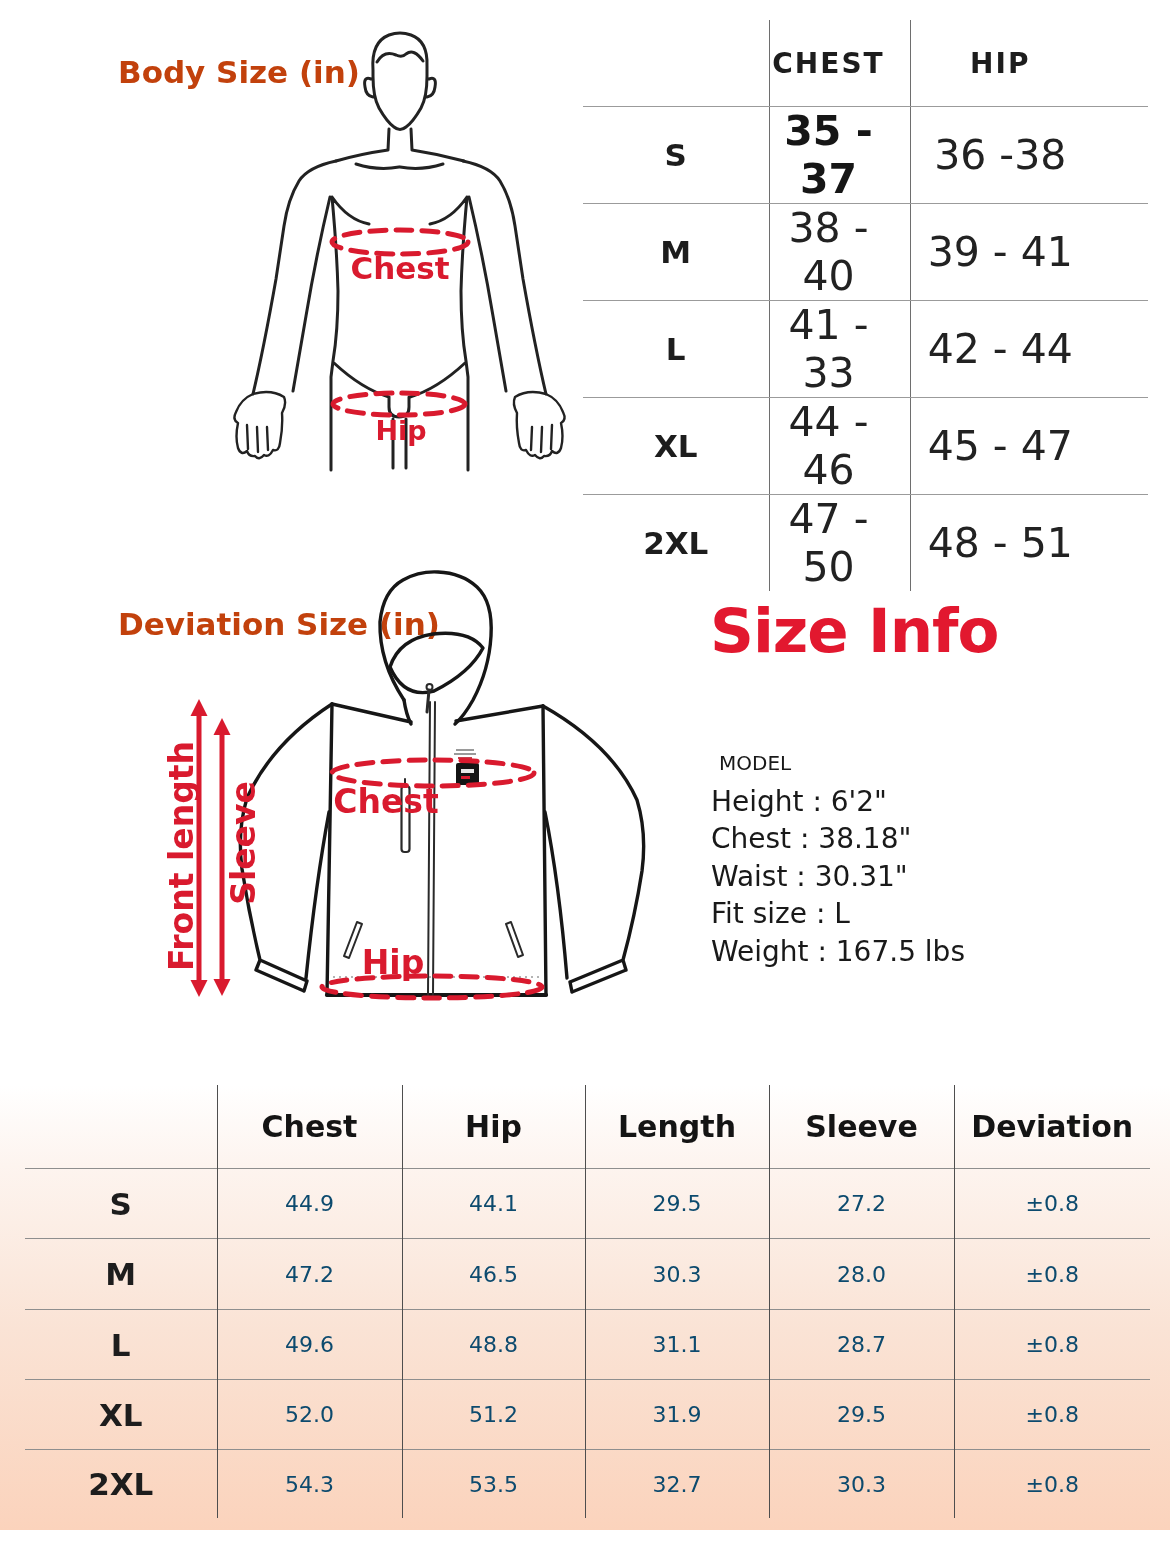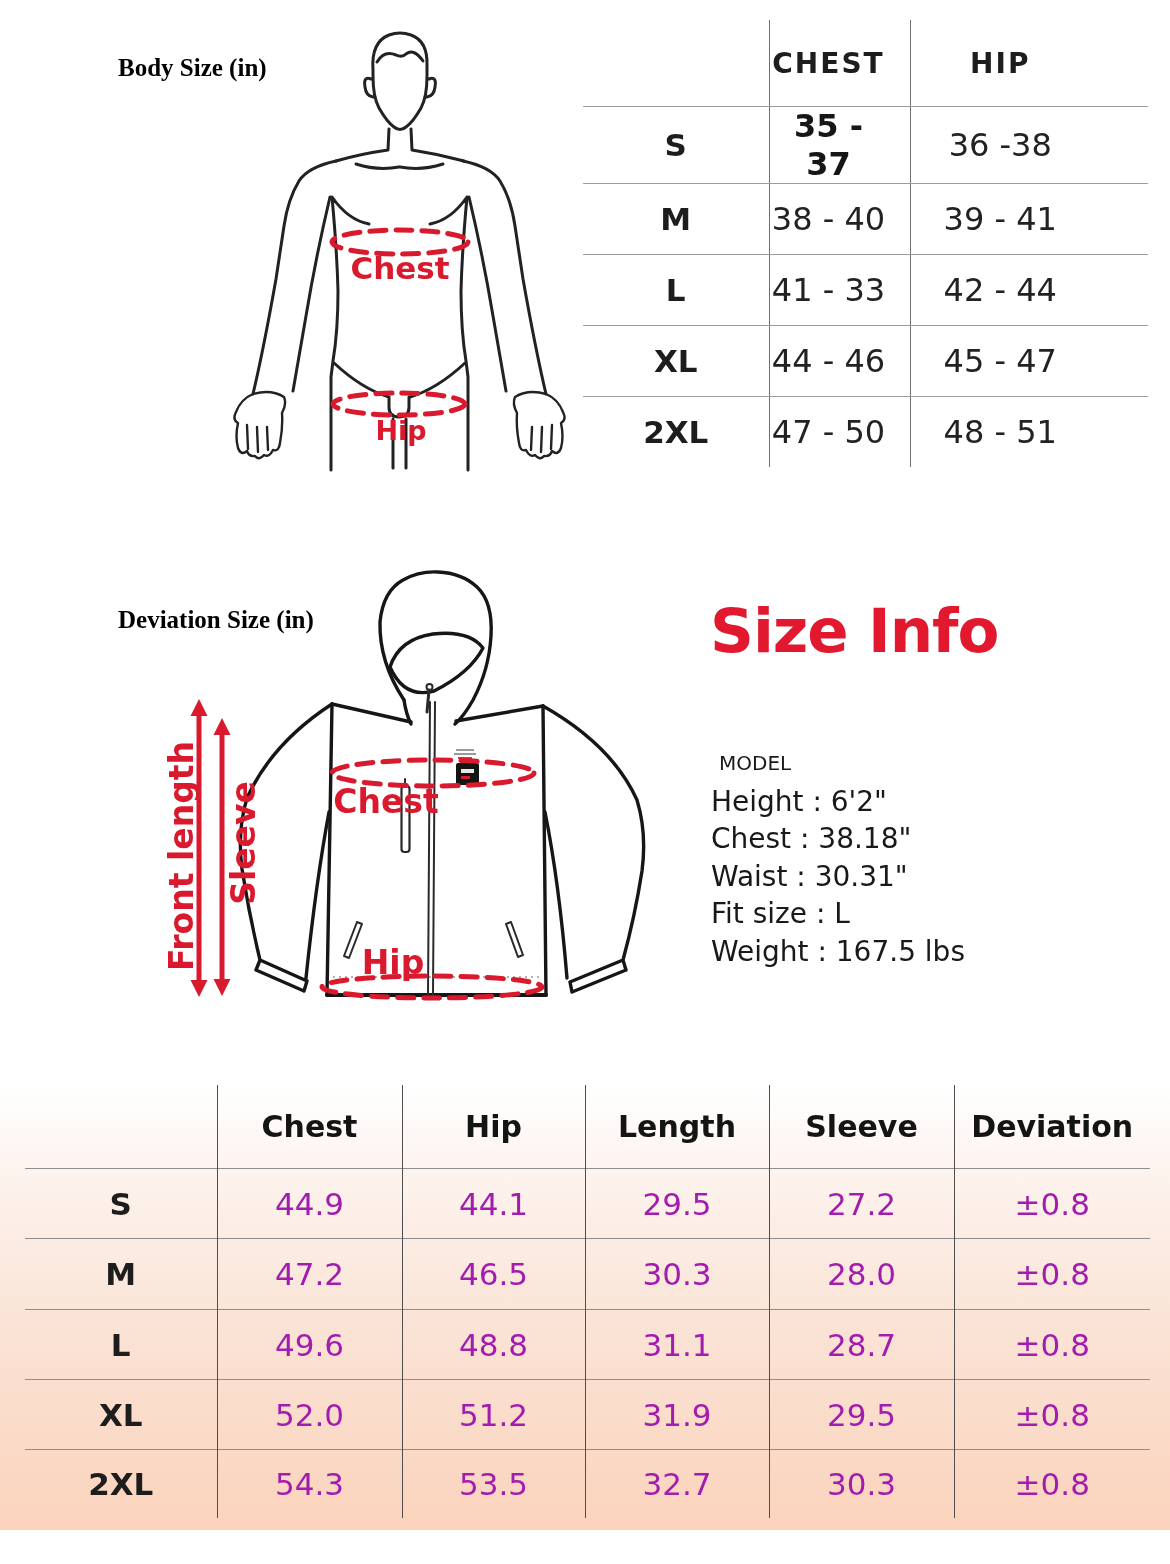--- a/index.html
+++ b/index.html
@@ -1,19 +1,19 @@
 <!DOCTYPE html>
 <html><head>
 <meta charset="utf-8">
 <style>
   html,body{margin:0;padding:0;background:#fff;}
   .canvas{position:relative;width:1170px;height:1564px;background:#ffffff;
           font-family:"DejaVu Sans","Liberation Sans",sans-serif;color:#1d1d1d;overflow:hidden;}
   .abs{position:absolute;}
-  .sec-title{position:absolute;font-size:25px;font-weight:700;color:#000000;white-space:nowrap;font-family:Liberation Serif, serif;}
+  .sec-title{position:absolute;font-size:31px;font-weight:700;color:#c2410c;white-space:nowrap;}
   .dlabel{position:absolute;transform:translate(-50%,-50%);color:#d91a2e;font-weight:700;
           font-size:31px;white-space:nowrap;line-height:1;}
   .dlabel.sm{font-size:27px;}
   .dlabel.lg{font-size:33px;}
   .rlabel{position:absolute;transform:translate(-50%,-50%) rotate(-90deg);color:#d91a2e;
           font-weight:700;font-size:33px;white-space:nowrap;line-height:1;}
   .jtitle{position:absolute;left:710px;top:597px;color:#e2182f;font-weight:800;
           font-size:61px;line-height:67px;letter-spacing:-1px;}
   .model{position:absolute;left:711px;top:745px;font-size:28px;line-height:37.5px;color:#191919;}
   .model .mh{font-size:20px;margin-left:8px;}
@@ -21,36 +21,36 @@
   .t1{position:absolute;left:583px;top:20px;width:565px;border-collapse:collapse;table-layout:fixed;}
   .t1 td{text-align:center;vertical-align:middle;padding:0;}
   .t1 col.c1{width:186px;} .t1 col.c2{width:141px;} .t1 col.c3{width:238px;}
   .t1 td:nth-child(2){border-left:1px solid #6e6e6e;padding-right:22px;}
   .t1 td:nth-child(3){border-left:1px solid #6e6e6e;padding-right:58px;}
   .t1 tr td{border-bottom:1px solid #9b9b9b;}
   .t1 tr:last-child td{border-bottom:none;}
   .t1 tr.hd td{height:86px;font-weight:700;font-size:28px;letter-spacing:2px;}
   .t1 tr.d td{height:70px;}
   .t1 .sz{font-weight:700;font-size:31px;}
-  .t1 .v{font-size:32px;color:#222;}
+  .t1 .v{font-size:41px;color:#222;}
   .t1 .vb{font-weight:700;color:#161616;}
   
   .peach{position:absolute;left:0;top:1085px;width:1170px;height:445px;
          background:linear-gradient(180deg,#ffffff 0%,#fdf4ef 18%,#fae3d5 55%,#fbd3bc 100%);}
   
   .t2{position:absolute;left:25px;top:1085px;width:1125px;border-collapse:collapse;table-layout:fixed;}
   .t2 td{text-align:center;vertical-align:middle;padding:0;}
   .t2 col.k1{width:192px;} .t2 col.k2{width:185px;} .t2 col.k3{width:183px;}
   .t2 col.k4{width:184px;} .t2 col.k5{width:185px;} .t2 col.k6{width:196px;}
   .t2 td + td{border-left:1px solid #4e4e4e;}
   .t2 tr.hd td{height:83px;font-weight:700;font-size:30px;color:#141414;}
   .t2 tr.d td{border-top:1px solid #8e8e8e;height:69px;}
   .t2 tr.d.r2 td{height:70px;} .t2 tr.d.r5 td{height:68px;}
   .t2 .sz{font-weight:700;font-size:31px;}
-  .t2 .v{font-size:31px;color:#a21caf;}
+  .t2 .v{font-size:22px;color:#0c4a6e;}
 </style>
 </head>
 <body>
 
 <div class="canvas">
 
   <div class="sec-title" style="left:118px;top:54px">Body Size (in)</div>
 
   <svg class="abs" style="left:225px;top:20px" width="355" height="460" viewBox="225 20 355 460">
     <g fill="none" stroke="#222222" stroke-width="3" stroke-linecap="round" stroke-linejoin="round">

